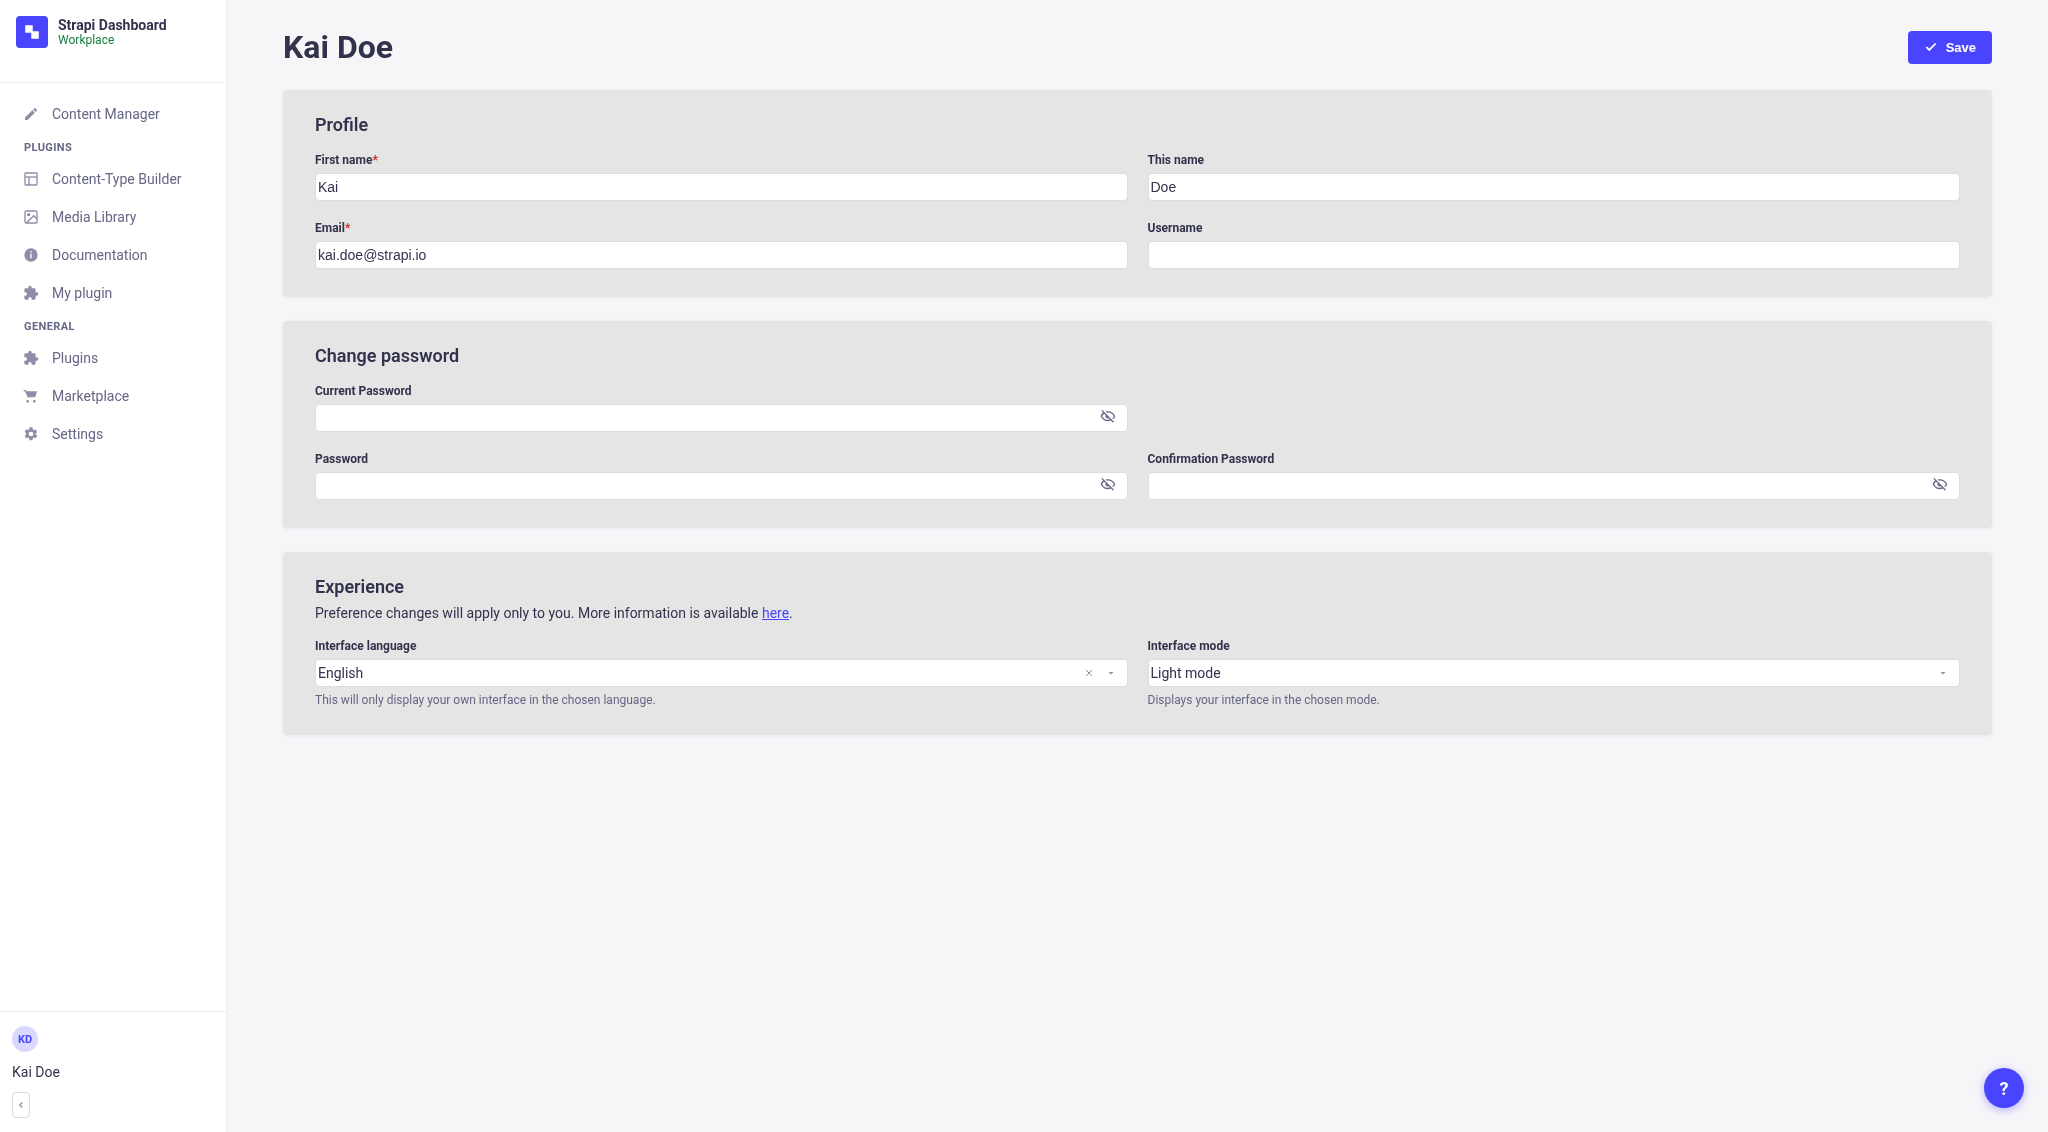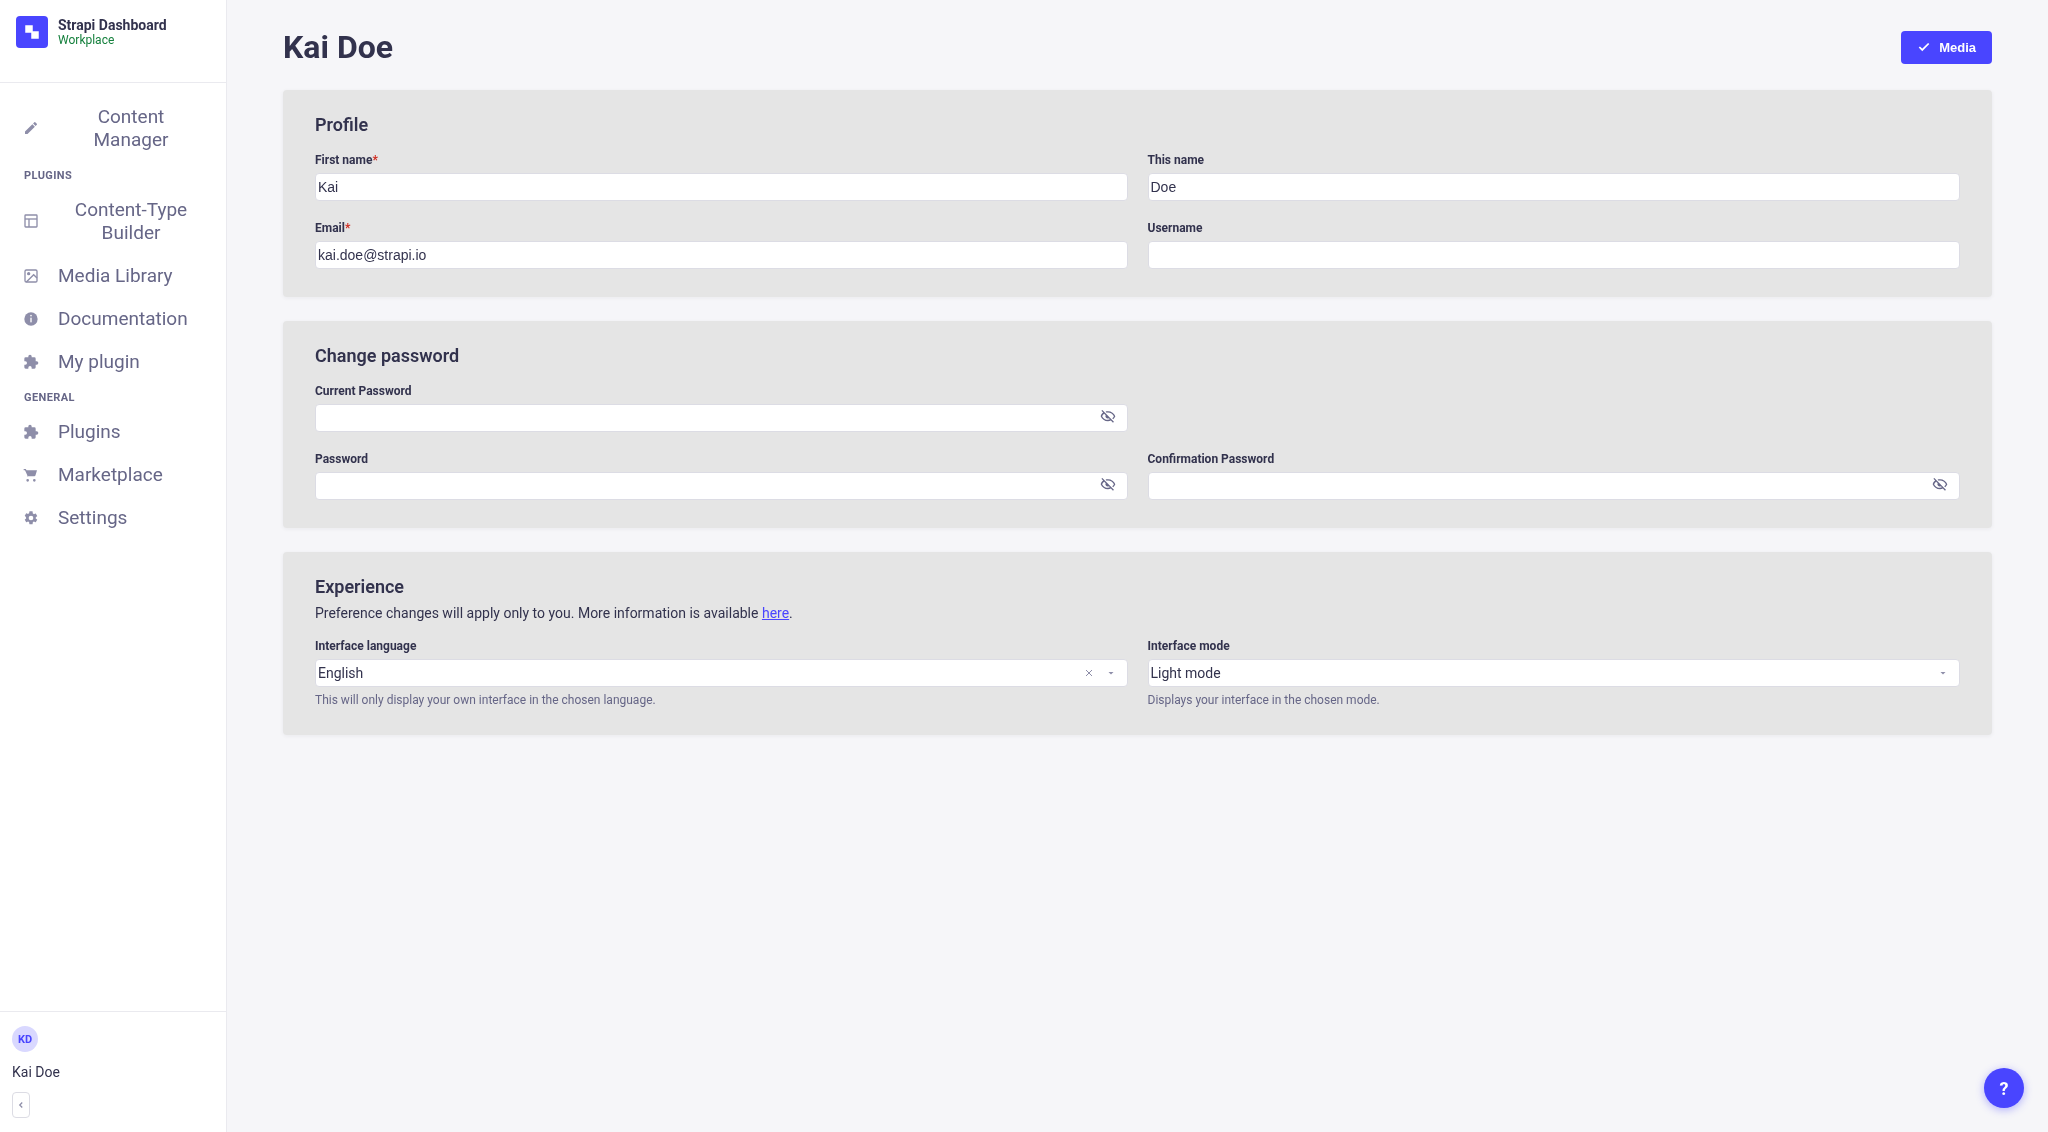--- a/index.html
+++ b/index.html
@@ -38,27 +38,26 @@
     .nav { padding: 12px 8px 8px 8px; flex: 1; overflow-y: auto; }
     .nav-section-label {
       font-size: 11px;
       font-weight: 700;
       color: #666687;
       text-transform: uppercase;
       padding: 8px 16px 6px 16px;
       letter-spacing: 0.4px;
     }
     .nav-item {
-      display: flex; align-items: center; gap: 18px;
+      display: flex; align-items: center; gap: 12px;
       padding: 10px 14px;
       border-radius: 4px;
       color: #666687;
       cursor: pointer;
-      font-size: 19px;
-      text-align: center;
+      font-size: 14px;
     }
     .nav-item .icon { width: 18px; height: 18px; display:flex; align-items:center; justify-content:center; color:#8e8ea9; flex-shrink:0; }
     .nav-item .icon svg { width: 16px; height: 16px; }
     .sidebar-footer {
       border-top: 1px solid #eaeaef;
       padding: 14px 12px;
       display: flex; align-items:flex-start; gap: 12px;
       position: relative;
       flex-direction: column;
     }
@@ -238,21 +237,21 @@
     </div>
   </aside>
 
   <main class="main">
     <div class="page-header">
       <h1 class="page-title">Kai Doe</h1>
       <button class="save-btn">
         <svg viewBox="0 0 24 24" fill="none" stroke="currentColor" stroke-width="3">
             <polyline points="20 6 9 17 4 12"></polyline>
           </svg>
-        <span>Media</span>
+        <span>Save</span>
       </button>
     </div>
 
     <section class="card">
       <h2>Profile</h2>
       <div class="grid">
         <div class="field">
           <label class="label"><span>First name</span><span class="req">*</span></label>
           <input class="input" type="text" value="Kai" style="">
         </div>

